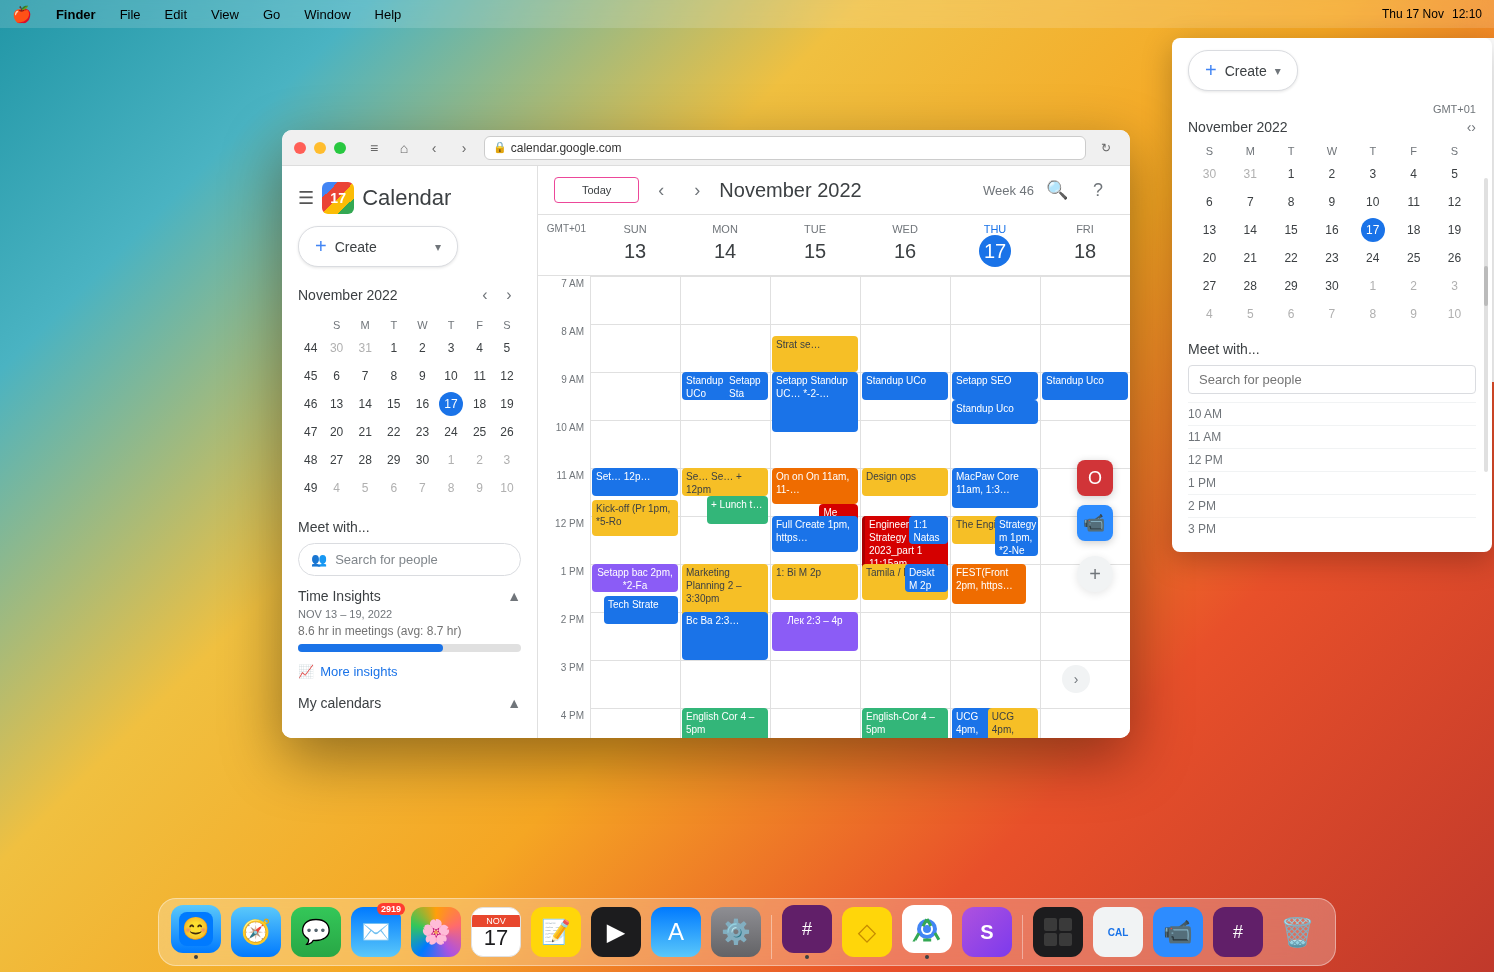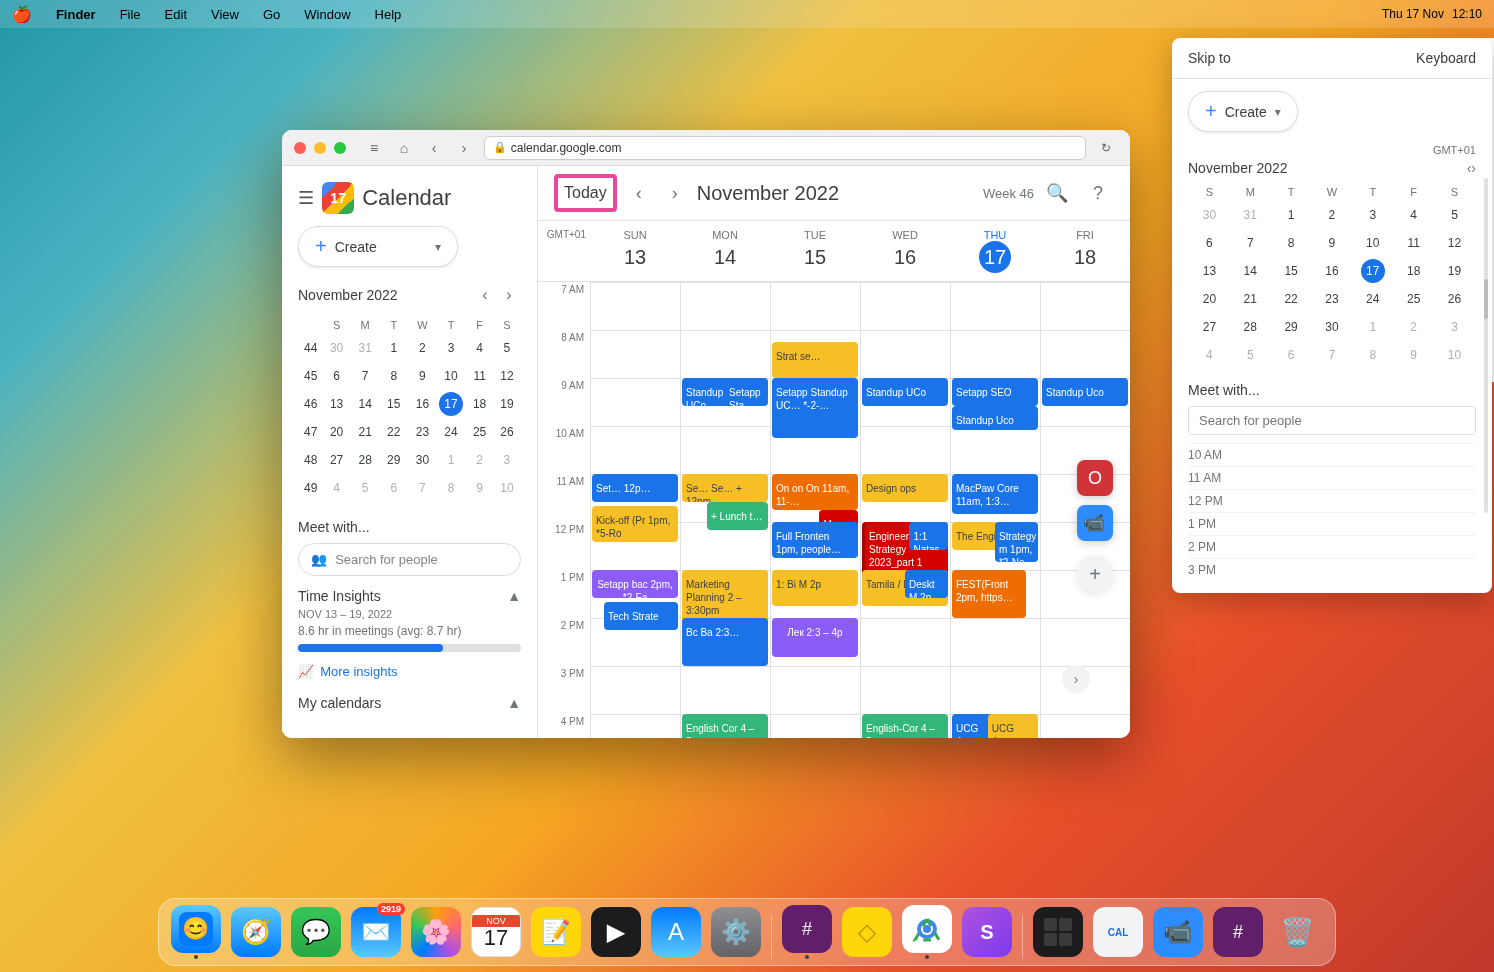--- a/index.html
+++ b/index.html
@@ -301,25 +301,25 @@
 
     
     .gcal-toolbar {
       display: flex;
       align-items: center;
       padding: 8px 16px;
       border-bottom: 1px solid #e0e0e0;
       gap: 8px;
     }
     .today-btn {
-      padding: 6px 6px;
-      border: 4px solid #ec4899;
+      padding: 6px 27px;
+      border: 1px solid #ec4899;
       border-radius: 4px;
       background: #fff;
-      font-size: 16px;
+      font-size: 11px;
       cursor: pointer;
       color: #3c4043;
     }
     .nav-arrow {
       background: none;
       border: none;
       cursor: pointer;
       font-size: 18px;
       color: #70757a;
       width: 28px; height: 28px;
@@ -380,21 +380,21 @@
       color: #3c4043;
       font-weight: 300;
     }
     .day-header.today .day-num {
       background: #1a73e8;
       color: #fff;
     }
     .event {
       position: absolute;
       border-radius: 4px;
-      padding: 8px 4px;
+      padding: 2px 4px;
       font-size: 10px;
       overflow: hidden;
       cursor: pointer;
       pointer-events: all;
       line-height: 1.3;
     }
     .event-blue { background: #1a73e8; color: #fff; }
     .event-green { background: #33b679; color: #fff; }
     .event-yellow { background: #f6bf26; color: #3c4043; }
     .event-red { background: #d50000; color: #fff; }
@@ -929,21 +929,21 @@
               <div class="event event-blue" style="top:96px;left:2px;right:2px;height:60px;">
                 <span>Setapp Standup UC… *-2-…</span>
               </div>
               <div class="event event-orange" style="top:192px;left:2px;right:2px;height:36px;">
                 <span>On on On 11am, 11-…</span>
               </div>
               <div class="event event-red" style="top:192px;left:55%;right:2px;height:28px;margin-top:36px;">
                 <span>Me 11-…</span>
               </div>
               <div class="event event-blue" style="top:240px;left:2px;right:2px;height:36px;">
-                <span>Full Fronten 1pm, people…</span>
+                <span>Full Create 1pm, https…</span>
               </div>
               <div class="event event-yellow" style="top:288px;left:2px;right:2px;height:36px;">
                 <span>1: Bi M 2p</span>
               </div>
               <div class="event event-cyan" style="top:336px;left:2px;right:2px;height:39px;">
                 <span>Лек 2:3 – 4p</span>
               </div>
             </div>
 
             <div class="events-day-col col-3">
@@ -979,21 +979,21 @@
               </div>
               <div class="event event-blue" style="top:192px;left:2px;right:2px;height:40px;">
                 <span>MacPaw Core 11am, 1:3…</span>
               </div>
               <div class="event event-yellow" style="top:240px;left:2px;right:2px;height:28px;">
                 <span>The Engine</span>
               </div>
               <div class="event event-blue" style="top:240px;left:50%;right:2px;height:40px;">
                 <span>Strategy m 1pm, *2-Ne</span>
               </div>
-              <div class="event event-orange" style="top:288px;left:2px;right:14px;height:48px;">
+              <div class="event event-orange" style="top:288px;left:2px;right:14px;height:40px;">
                 <span>FEST(Front 2pm, https…</span>
               </div>
               <div class="event event-blue" style="top:432px;left:2px;right:40%;height:36px;">
                 <span>UCG 4pm,</span>
               </div>
               <div class="event event-yellow" style="top:432px;left:42%;right:2px;height:36px;">
                 <span>UCG 4pm,</span>
               </div>
             </div>
 
@@ -1003,24 +1003,20 @@
               </div>
             </div>
           </div>
         </div>
       </div>
     </div>
   </div>
 </div>
 
 <div class="right-panel">
-  <div class="panel-header">
-    <span class="panel-skip">Skip to</span>
-    <span class="panel-keyboard">Keyboard</span>
-  </div>
   <div class="panel-body">
     <button class="panel-create-btn">
       <span style="color:#4285f4;font-size:20px;">+</span>
       <span>Create</span>
       <span style="color:#70757a;font-size:12px;margin-left:auto;">▾</span>
     </button>
 
     <div class="panel-tz">GMT+01</div>
 
     

